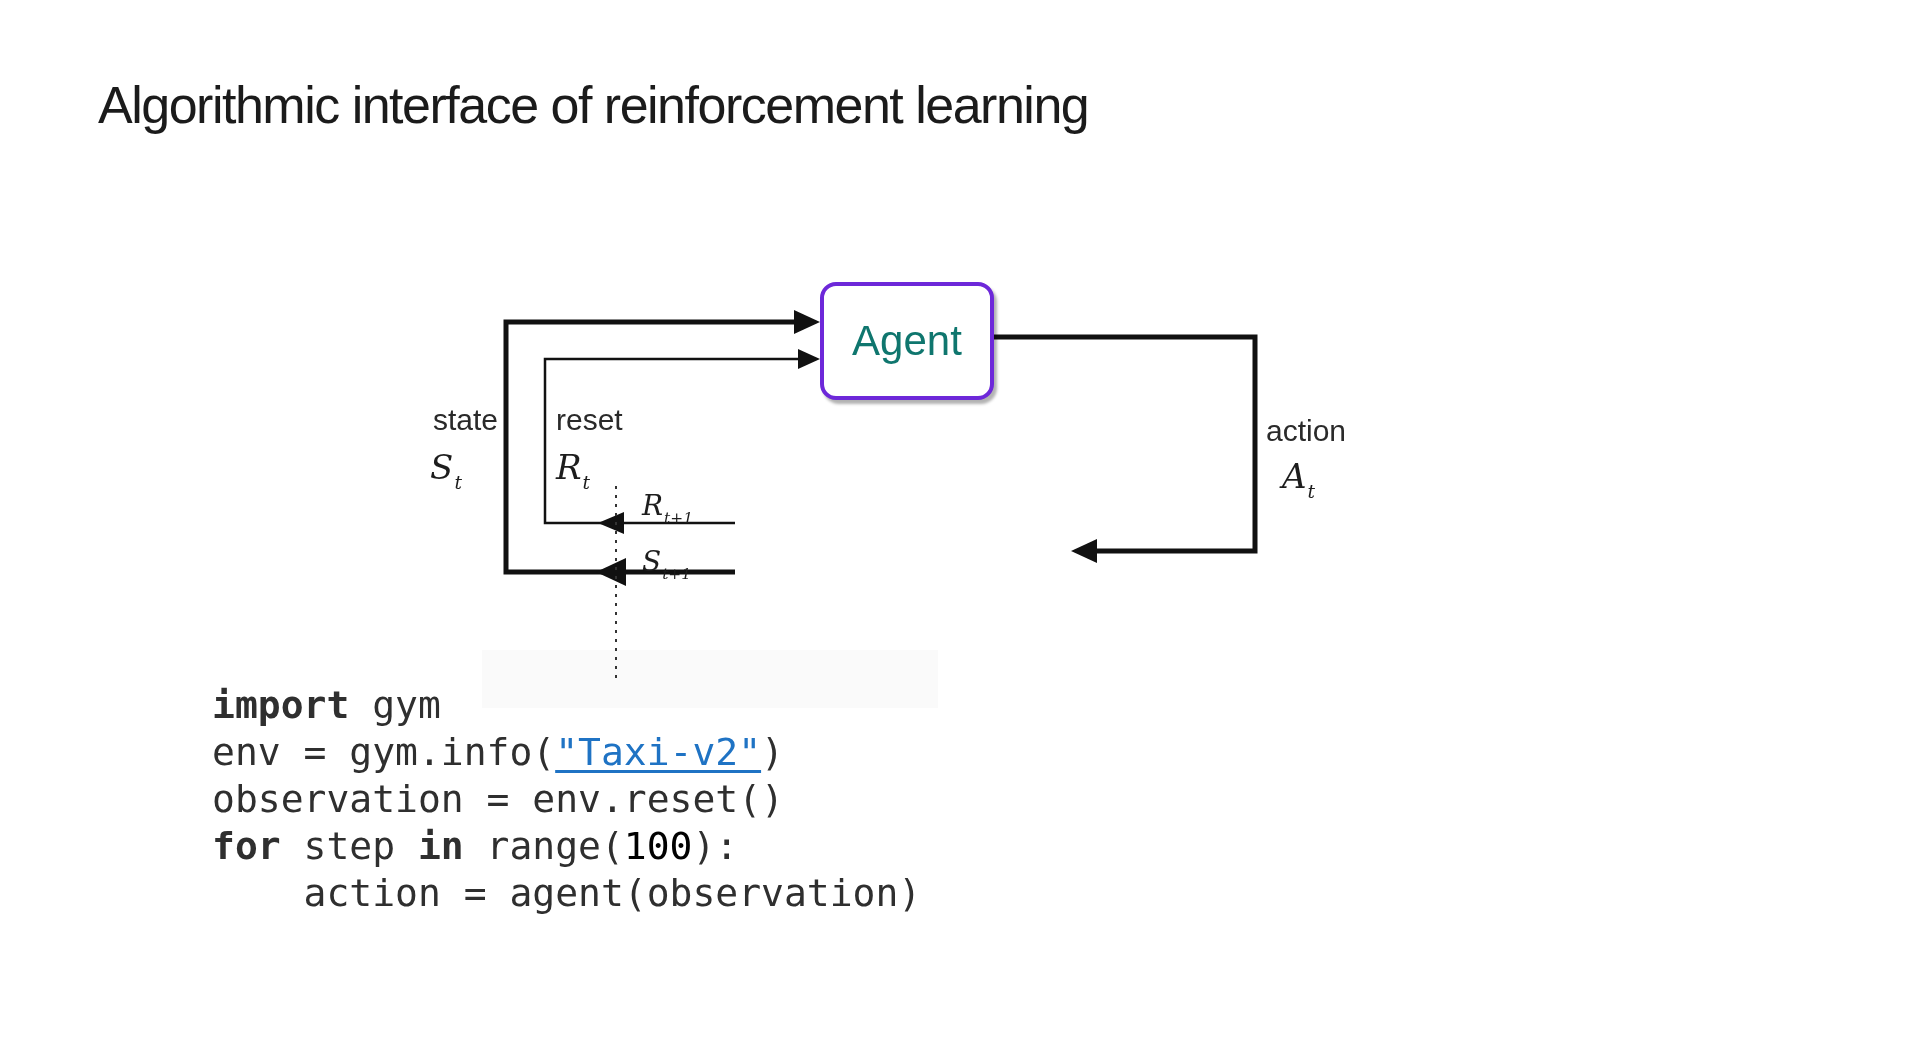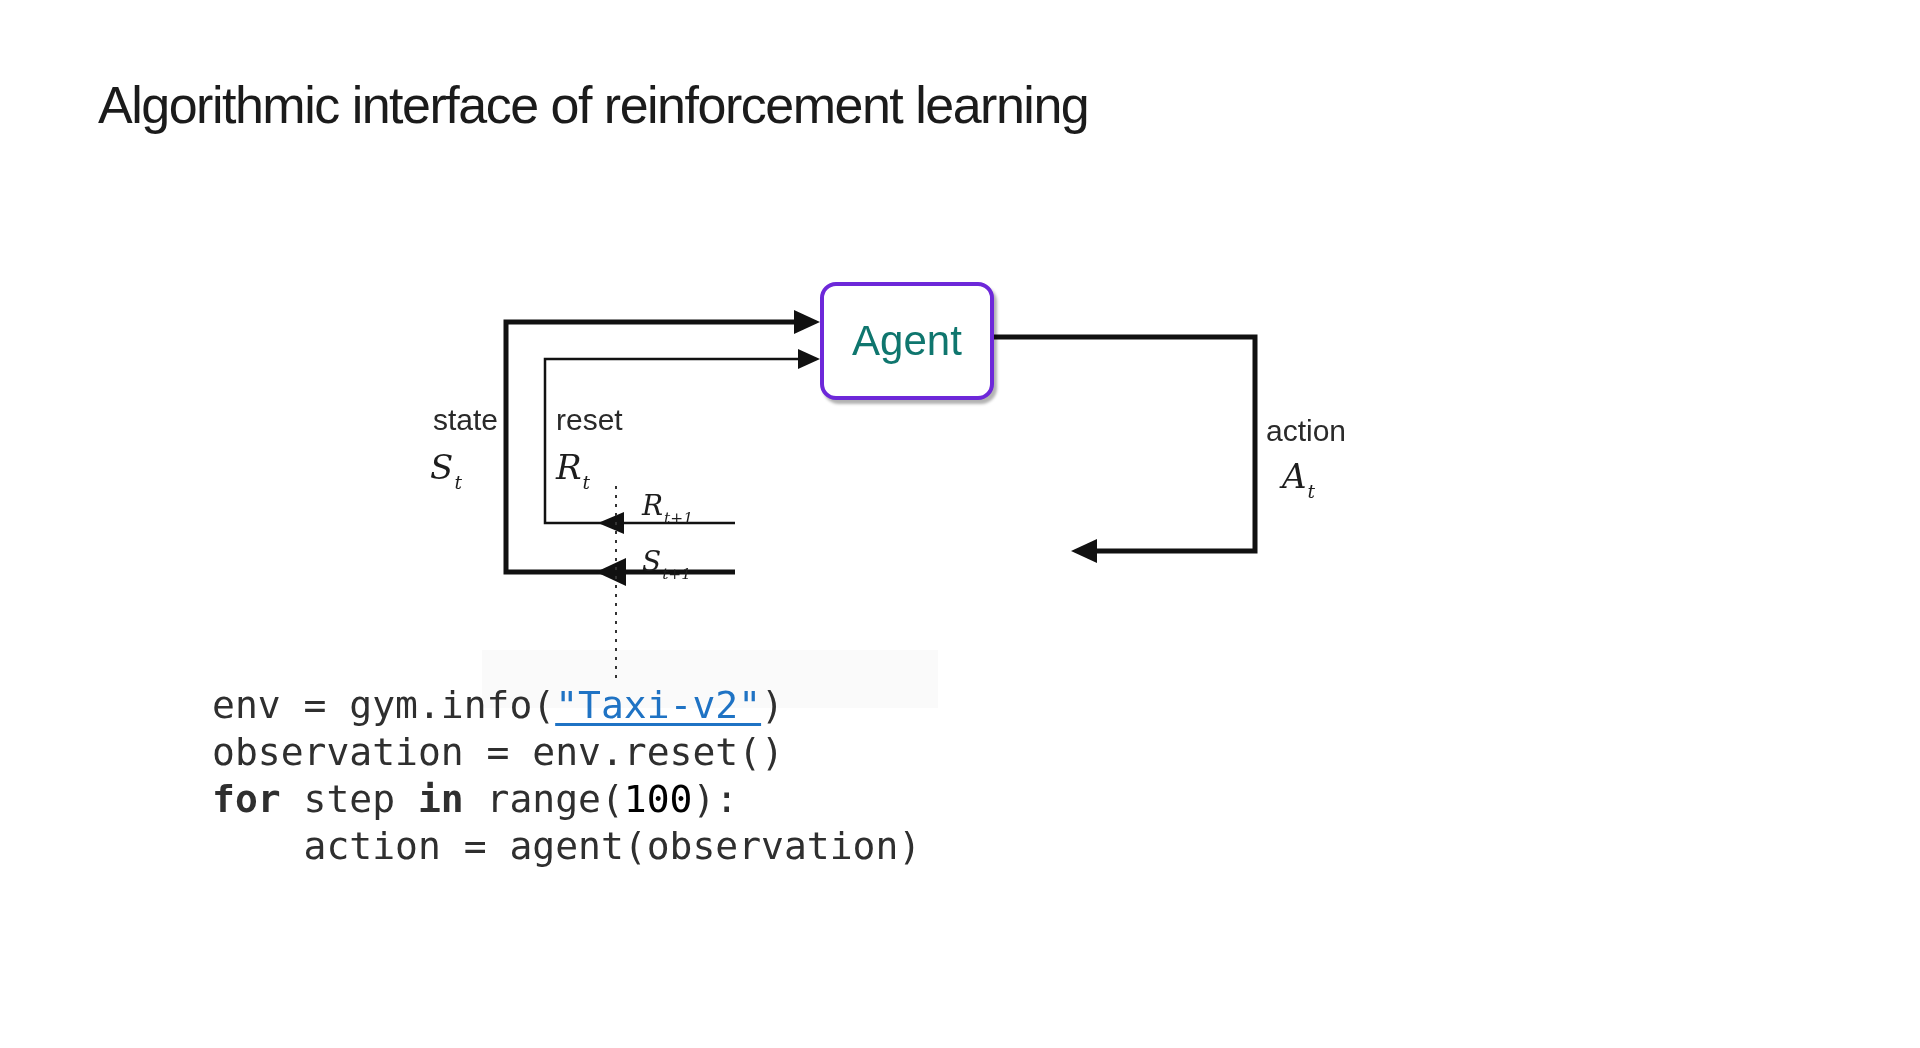--- a/index.html
+++ b/index.html
@@ -126,19 +126,20 @@
   <div class="sym sym-reward"><span class="sym-main">R</span><sub class="sym-sub">t</sub></div>
 
   <div class="sym small sym-nextR"><span class="sym-main">R</span><sub class="sym-sub">t+1</sub></div>
 
   <div class="sym small sym-nextS"><span class="sym-main">S</span><sub class="sym-sub">t+1</sub></div>
 
   <div class="lbl lbl-action">action</div>
   <div class="sym sym-action"><span class="sym-main">A</span><sub class="sym-sub">t</sub></div>
 
   <div class="code">
+    <div class="code-line"><span class="kw">import</span><span> gym</span></div>
     <div class="code-line"><span>env = gym.info(</span><span class="link">"Taxi-v2"</span><span>)</span></div>
     <div class="code-line"><span>observation = env.reset()</span></div>
     <div class="code-line"><span class="kw">for</span><span> step </span><span class="kw">in</span><span> range(</span><span class="num">100</span><span>):</span></div>
     <div class="code-line"><span>    action = agent(observation)</span></div>
   </div>
 
 </div>
 
 </body></html>

